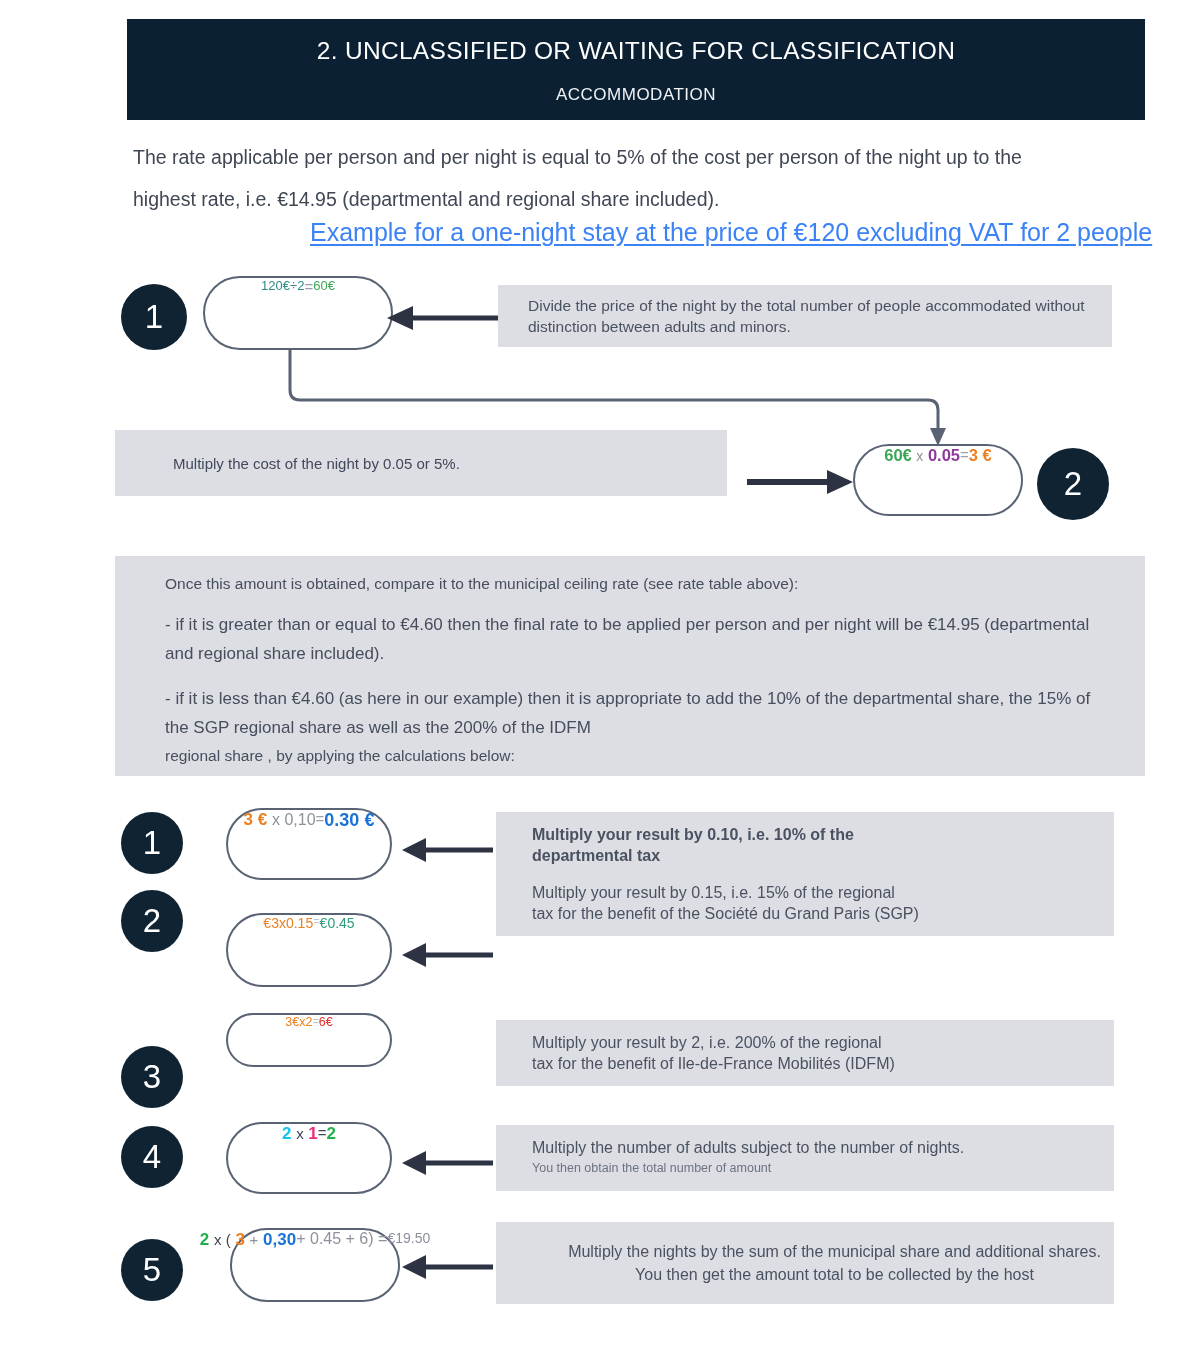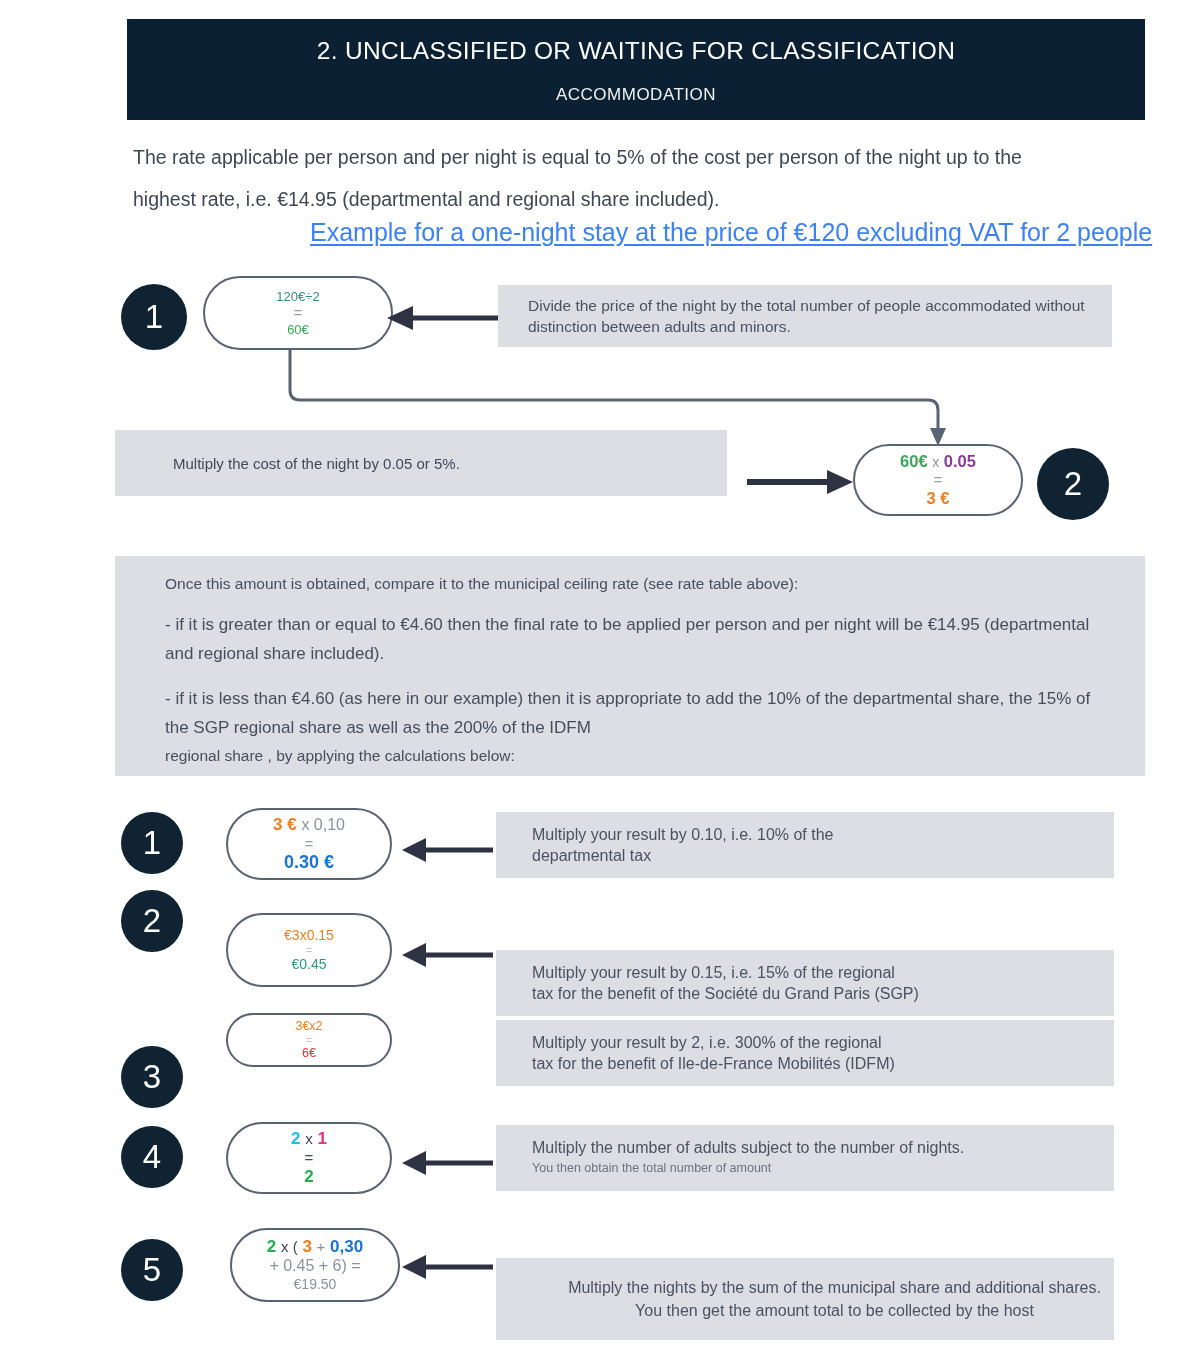--- a/index.html
+++ b/index.html
@@ -76,22 +76,21 @@
     justify-content: center;
     font-size: 33px;
     font-weight: 400;
   }
   .pill {
     position: absolute;
     background: #ffffff;
     border: 2.5px solid #5a6374;
     border-radius: 60px;
     display: flex;
-    flex-direction: column;
-    align-items: center;
+    flex-direction: row;
     justify-content: center;
     box-sizing: border-box;
   }
   .pill .ln {
     line-height: 1.18;
     white-space: nowrap;
   }
   .greybox {
     position: absolute;
     background: #dcdee4;
@@ -224,48 +223,48 @@
     <span class="c-orange">3 €</span>
     <span class="c-grey" style="font-weight:normal;font-size:16px;">x 0,10</span>
   </div>
   <div class="ln eq">=</div>
   <div class="ln c-blue" style="font-size:18px;font-weight:bold;">0.30 €</div>
 </div>
 <svg class="arrow calc-arrow" style="top:835px; height:30px;" viewBox="0 0 95 30">
   <line x1="93" y1="15" x2="26" y2="15" stroke="#2d3343" stroke-width="5"></line>
   <polygon points="26,3 26,27 2,15" fill="#2d3343"></polygon>
 </svg>
-<div class="greybox calc-box" style="top:812px;">
+<div class="greybox calc-box" style="top:812px;font-weight:bold;">
   <div class="gtxt" style="font-size:16px;">Multiply your result by 0.10, i.e. 10% of the</div>
   <div class="gtxt c-blue" style="font-size:16px;">departmental tax</div>
 </div>
 
 <div class="badge calc-badge" style="top:890px;">2</div>
 <div class="pill calc-pill" style="top:913px; height:74px;">
   <div class="ln c-orange" style="font-size:14px;">€3x0.15</div>
   <div class="ln eq" style="font-size:11px;color:#c3c6cd;">=</div>
   <div class="ln c-greenT" style="font-size:14px;">€0.45</div>
 </div>
 <svg class="arrow calc-arrow" style="top:940px; height:30px;" viewBox="0 0 95 30">
   <line x1="93" y1="15" x2="26" y2="15" stroke="#2d3343" stroke-width="5"></line>
   <polygon points="26,3 26,27 2,15" fill="#2d3343"></polygon>
 </svg>
-<div class="greybox calc-box" style="top:950px;">
+<div class="greybox calc-box" style="top:870px;">
   <div class="gtxt" style="font-size:16px;">Multiply your result by 0.15, i.e. 15% of the regional</div>
   <div class="gtxt c-greenT" style="font-size:16px;">tax for the benefit of the Société du Grand Paris (SGP)</div>
 </div>
 
 <div class="badge calc-badge" style="top:1046px;">3</div>
 <div class="pill calc-pill" style="top:1013px; height:54px;">
   <div class="ln c-orange" style="font-size:12.5px;">3€x2</div>
   <div class="ln eq" style="font-size:11px;color:#c3c6cd;">=</div>
   <div class="ln c-red" style="font-size:12.5px;">6€</div>
 </div>
 <div class="greybox calc-box" style="top:1020px;">
-  <div class="gtxt" style="font-size:16px;">Multiply your result by 2, i.e. 300% of the regional</div>
+  <div class="gtxt" style="font-size:16px;">Multiply your result by 2, i.e. 200% of the regional</div>
   <div class="gtxt c-red" style="font-size:16px;">tax for the benefit of Ile-de-France Mobilités (IDFM)</div>
 </div>
 
 <div class="badge calc-badge" style="top:1126px;">4</div>
 <div class="pill calc-pill" style="top:1122px;">
   <div class="ln" style="font-size:17px;font-weight:bold;">
     <span class="c-cyan">2</span>
     <span class="c-dark" style="font-weight:normal;font-size:15px;">x</span>
     <span class="c-pink">1</span>
   </div>
@@ -290,15 +289,15 @@
     <span class="c-grey" style="font-weight:normal;font-size:15px;">+</span>
     <span class="c-blue">0,30</span>
   </div>
   <div class="ln c-grey" style="font-size:16px;">+ 0.45 + 6) =</div>
   <div class="ln c-grey" style="font-size:14px;">€19.50</div>
 </div>
 <svg class="arrow calc-arrow" style="top:1252px; height:30px;" viewBox="0 0 95 30">
   <line x1="93" y1="15" x2="26" y2="15" stroke="#2d3343" stroke-width="5"></line>
   <polygon points="26,3 26,27 2,15" fill="#2d3343"></polygon>
 </svg>
-<div class="greybox calc-box" style="top:1222px; height:82px; padding-left:59px; text-align:center;margin-top:36px;">
+<div class="greybox calc-box" style="top:1222px; height:82px; padding-left:59px; text-align:center;">
   <div class="gtxt" style="font-size:16px;line-height:23px;">Multiply the nights by the sum of the municipal share and additional shares. You then get the amount total to be collected by the host</div>
 </div>
 
 </body></html>

